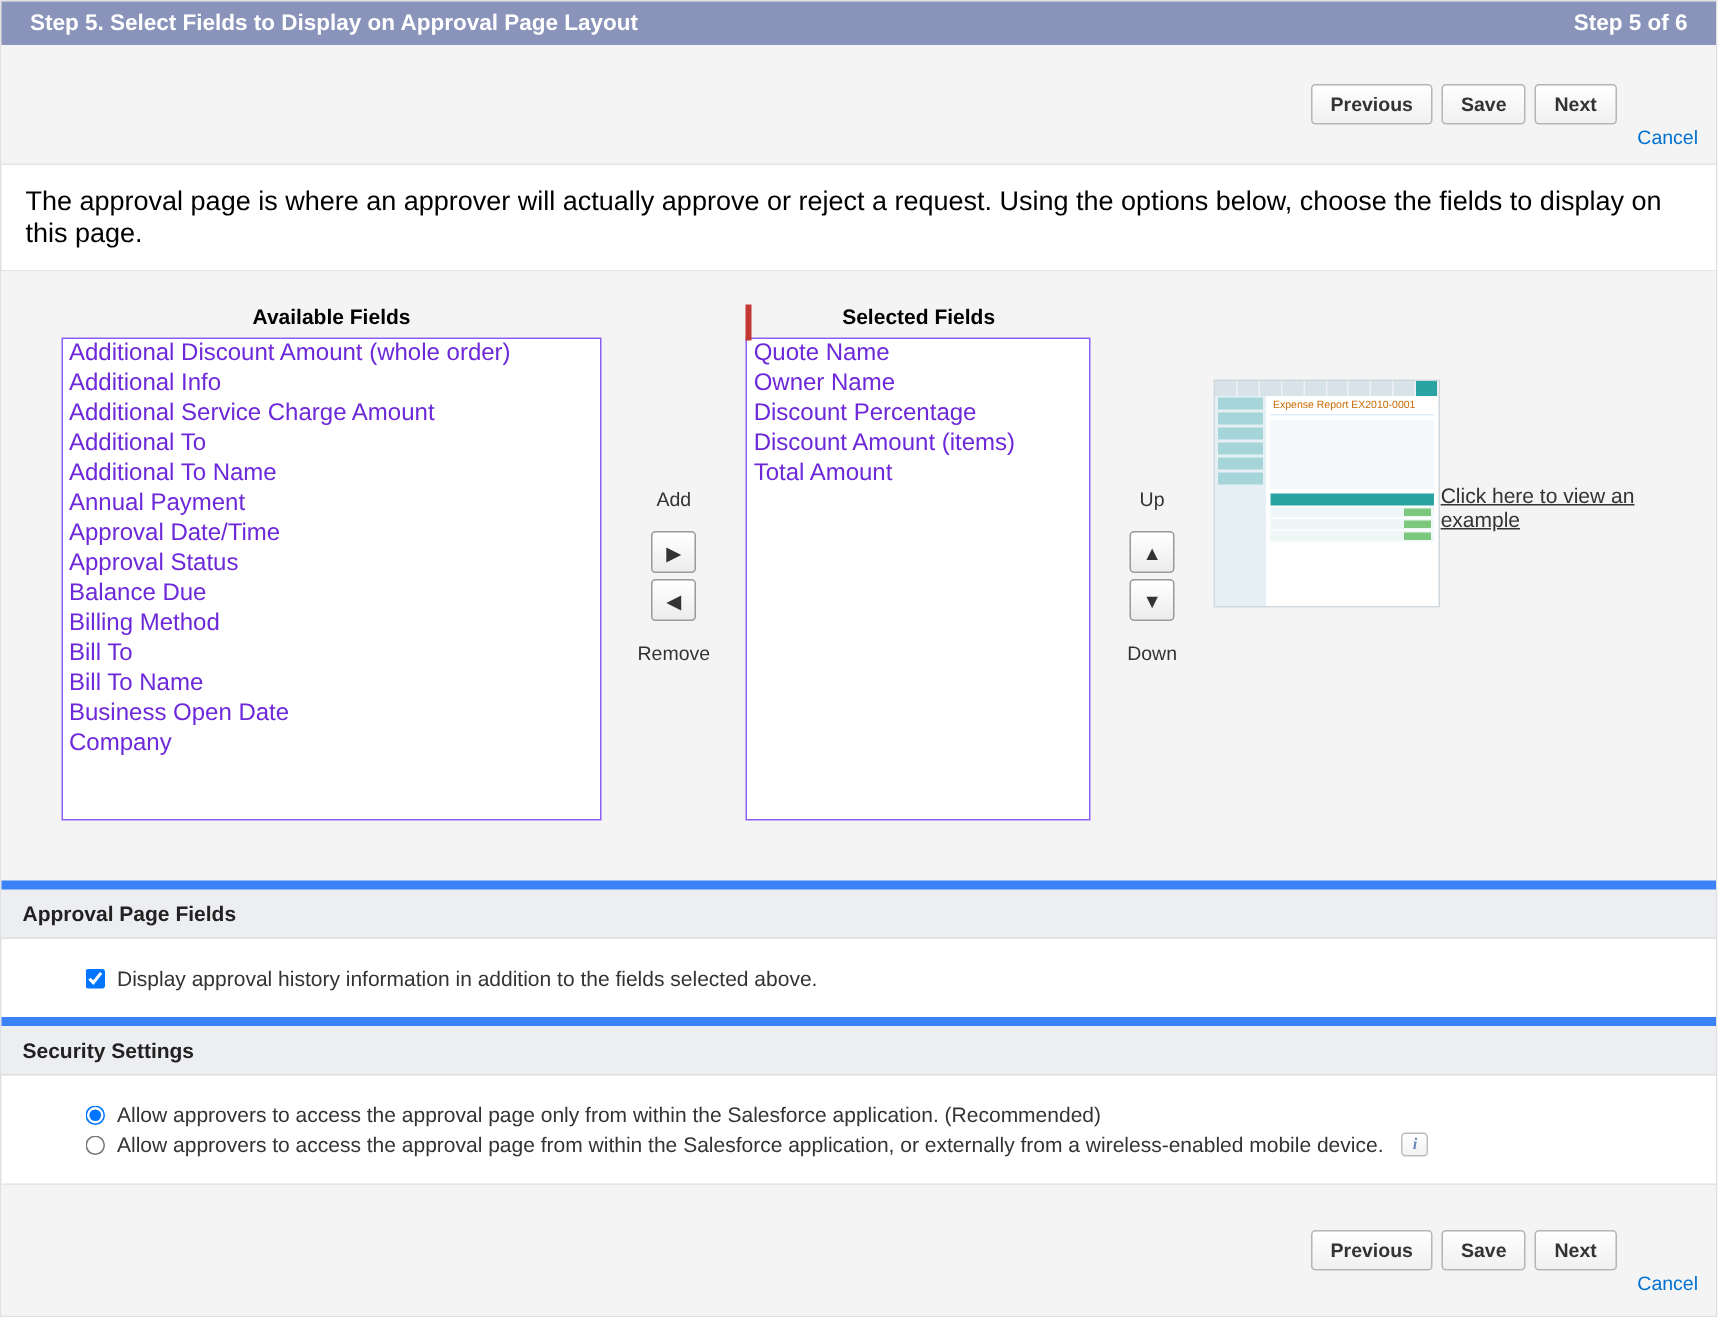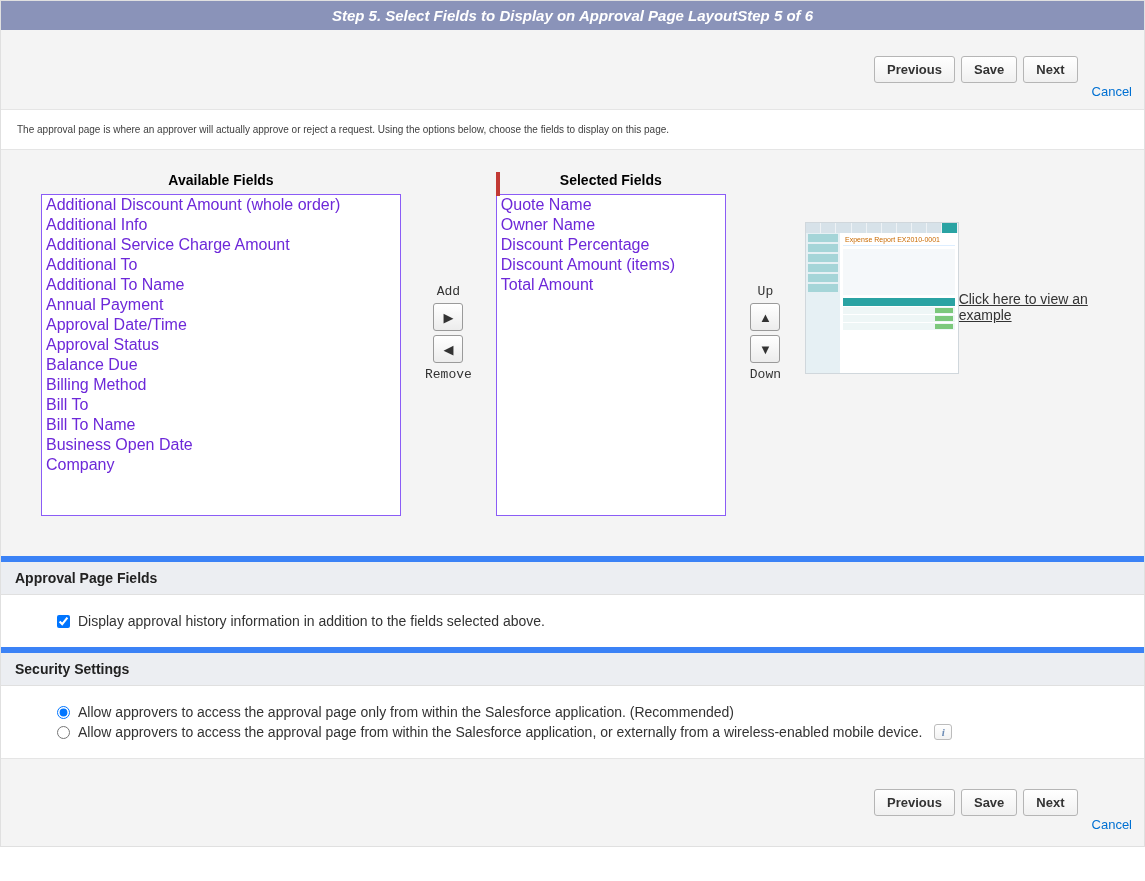--- a/index.html
+++ b/index.html
@@ -10,25 +10,24 @@
     color: #222;
     background: #fff;
   }
   .page {
     border: 1px solid #e0e0e0;
   }
   .step-header {
     background: #8a93b9;
     color: #fff;
     display: flex;
-    justify-content: center;
-    align-items: center;
-    padding: 6px 8px;
+    justify-content: space-between;
+    align-items: center;
+    padding: 6px 19px;
     font-size: 15px;
-    font-style: italic;
   }
   .step-header .title { font-weight: bold; }
   .step-header .counter { font-weight: bold; }
   .toolbar {
     background: #f4f4f4;
     padding: 10px 12px;
     text-align: right;
     border-bottom: 1px solid #e5e5e5;
     display: flex;
     justify-content: flex-end;
@@ -50,22 +49,22 @@
     color: #0070d2;
     text-decoration: none;
     cursor: pointer;
     margin-left: 8px;
     font-size: 13px;
     margin-top: 44px;
   }
   .intro {
     padding: 14px 16px;
     border-bottom: 1px solid #e5e5e5;
-    color: #404040;
-    font-size: 10px;
+    color: #000000;
+    font-size: 18px;
   }
   .picker-area {
     background: #f4f4f4;
     padding: 22px 40px 40px 40px;
     display: flex;
     align-items: flex-start;
     gap: 24px;
   }
   .col { display: flex; flex-direction: column; align-items: center; }
   .col-header {
@@ -111,21 +110,21 @@
     border: 1px solid #9a9a9a;
     border-radius: 3px;
     margin: 2px 0;
     display: flex;
     align-items: center;
     justify-content: center;
     cursor: pointer;
     font-size: 13px;
     color: #333;
   }
-  .btn-col .lbl { margin: 2px 0; font-family: Liberation Mono, monospace; }
+  .btn-col .lbl { margin: 12px 0; }
   .example-col {
     flex: 1;
     display: flex;
     flex-direction: row;
     align-items: center;
     margin-top: 50px;
   }
   .thumb {
     width: 196px;
     height: 152px;

